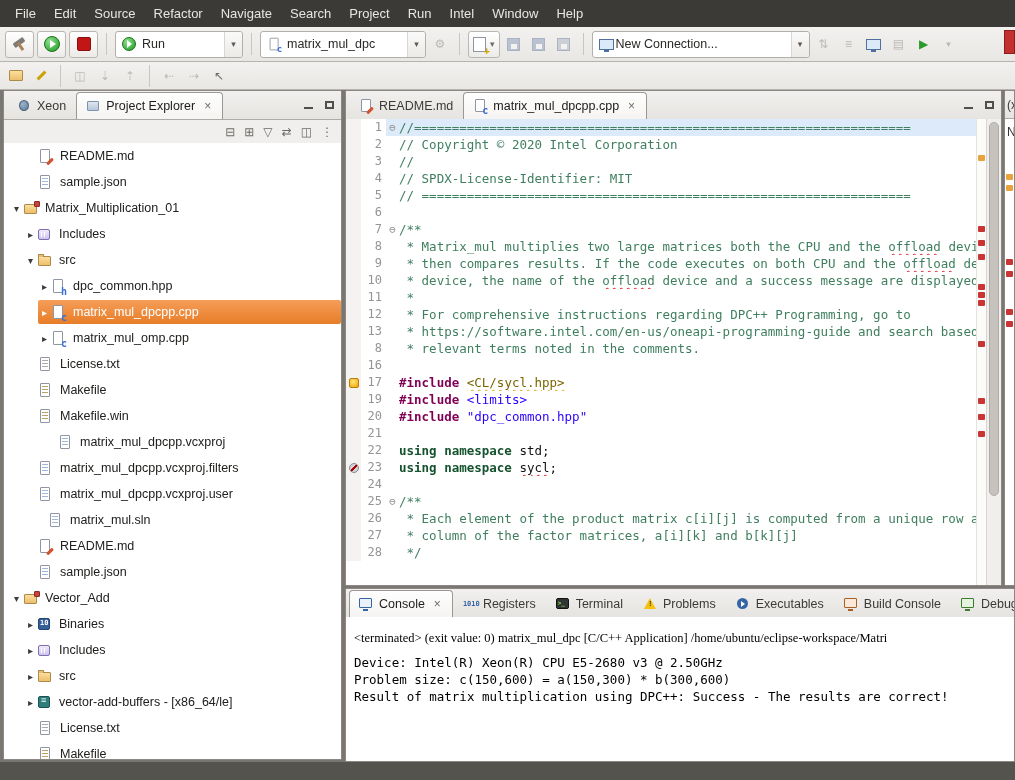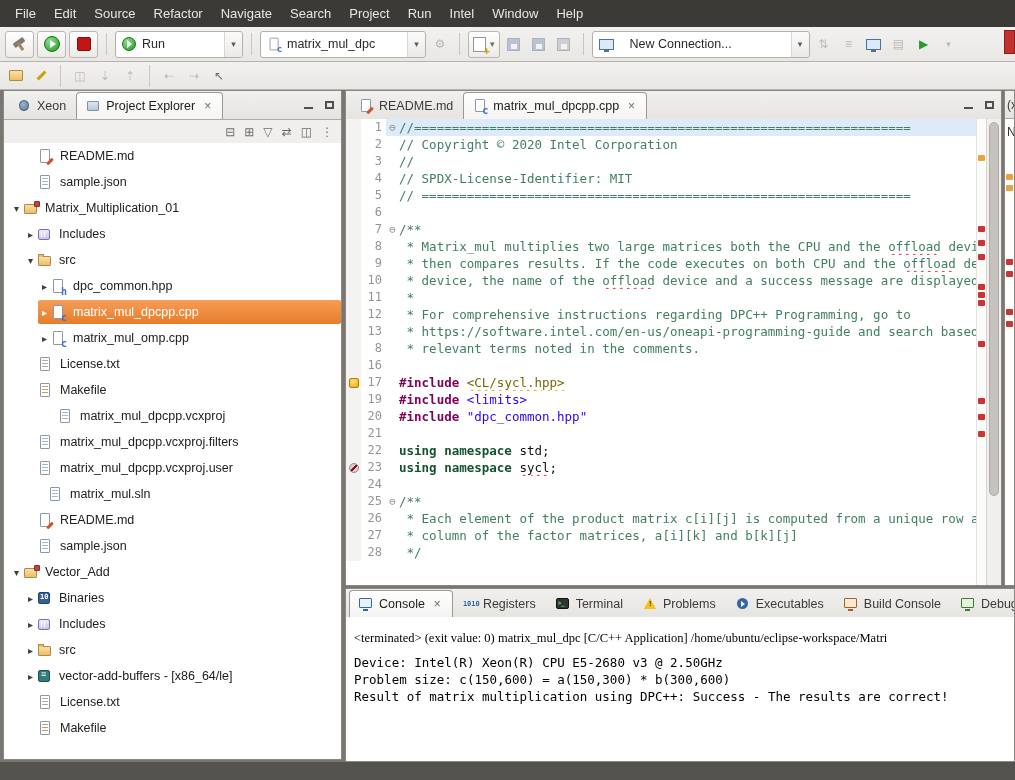--- a/index.html
+++ b/index.html
@@ -238,21 +238,21 @@
     </div>
   <div class="tflat dim">
       <span class="floppy"></span>
     </div>
   <div class="tflat dim">
       <span class="floppy" style="background:#9aa6b8"></span>
     </div>
   <div class="tsep"></div>
   <div class="tcombo" style="width:218px">
     <span class="moni"></span>
-    <span class="lbl" style="margin-left:16px">New Connection...</span>
+    <span class="lbl" style="margin-left:2px">New Connection...</span>
     <span class="tcaret">▾</span>
   </div>
   <div class="tflat dim">
       <span class="gicon">⇅</span>
     </div>
   <div class="tflat dim">
       <span class="gicon">≡</span>
     </div>
   <div class="tflat">
       <span class="moni"></span>
@@ -380,20 +380,26 @@
       <div class="trow" style="padding-left: 34px;">
         <span class="trow-body">
           <span class="ti ti-txt"></span>
           <span class="tlabel">License.txt</span>
         </span>
       </div>
       <div class="trow" style="padding-left: 34px;">
         <span class="trow-body">
           <span class="ti ti-mak"></span>
           <span class="tlabel">Makefile</span>
+        </span>
+      </div>
+      <div class="trow" style="padding-left: 34px;">
+        <span class="trow-body">
+          <span class="ti ti-mak"></span>
+          <span class="tlabel">Makefile.win</span>
         </span>
       </div>
       <div class="trow" style="padding-left: 54px;">
         <span class="trow-body">
           <span class="ti ti-file"></span>
           <span class="tlabel">matrix_mul_dpcpp.vcxproj</span>
         </span>
       </div>
       <div class="trow" style="padding-left: 34px;">
         <span class="trow-body">

